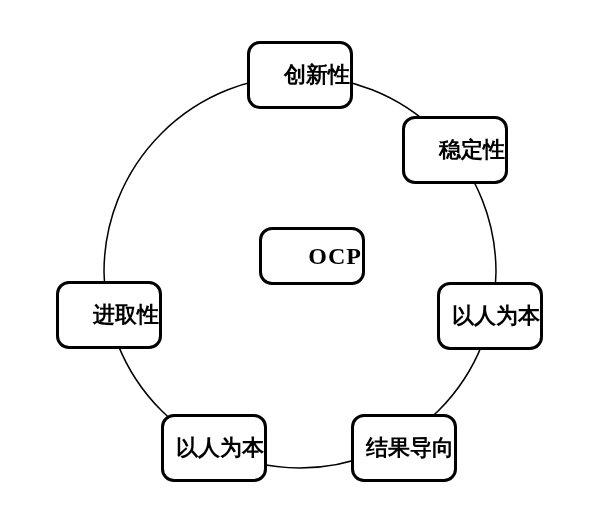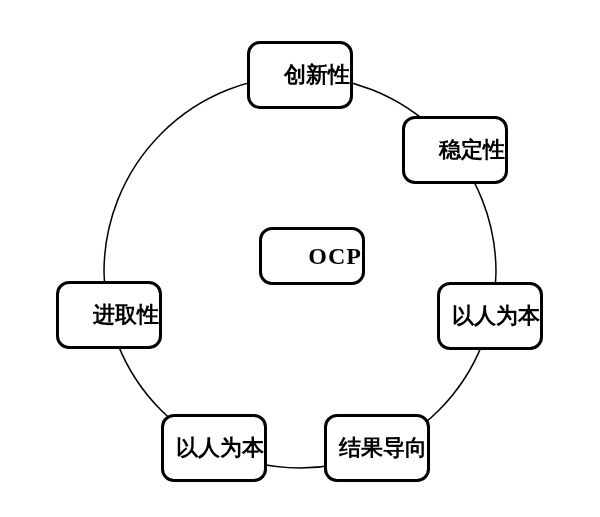--- a/index.html
+++ b/index.html
@@ -47,21 +47,21 @@
     height: 58px;
     padding-left: 35px;
   }
   .node-center .node-label {
     font-size: 24px;
     letter-spacing: 1px;
   }
   .node-top        { left: 247px; top: 41px;  }
   .node-top-right  { left: 402px; top: 116px; }
   .node-right      { left: 437px; top: 282px; }
-  .node-bot-right  { left: 324px; top: 414px; font-family: Liberation Serif, serif; }
+  .node-bot-right  { left: 351px; top: 414px; font-family: Liberation Serif, serif; }
   .node-bot-left   { left: 161px; top: 414px; }
   .node-left       { left: 56px;  top: 281px; }
   .node-top-left   { left: 94px;  top: 115px; }
 </style>
 </head>
 <body>
 
 <div class="canvas">
 
   <svg class="ring-svg" viewBox="0 0 600 517" xmlns="http://www.w3.org/2000/svg" aria-hidden="true">

